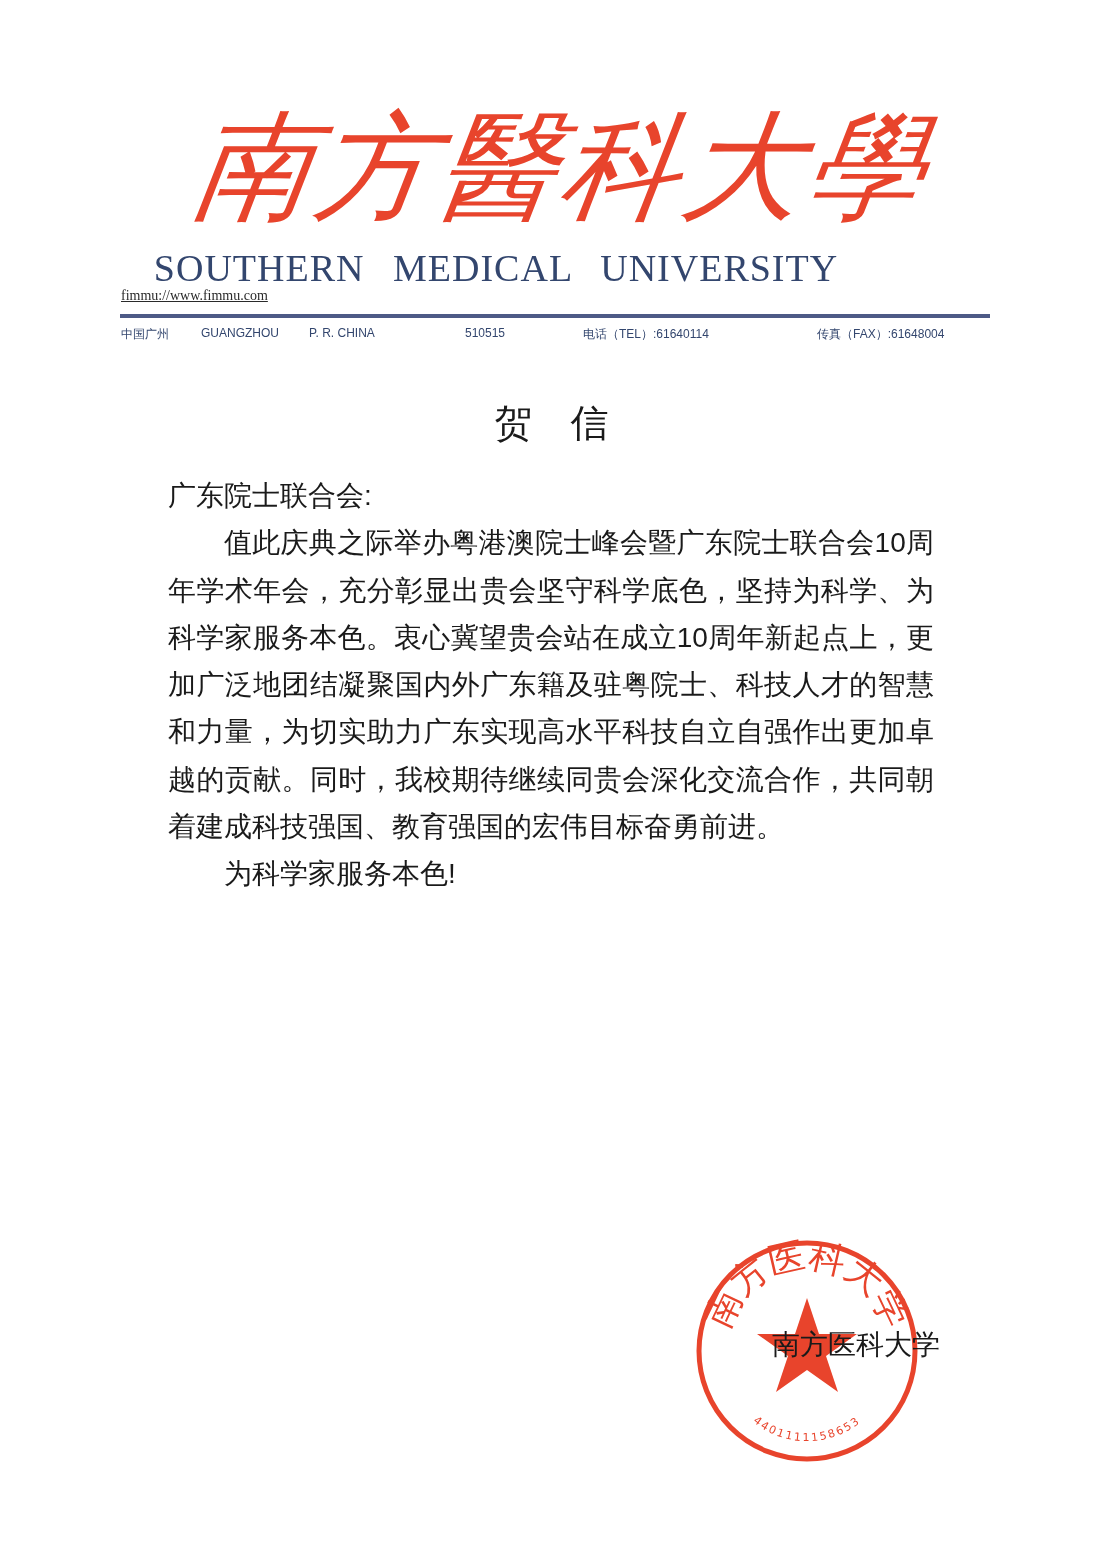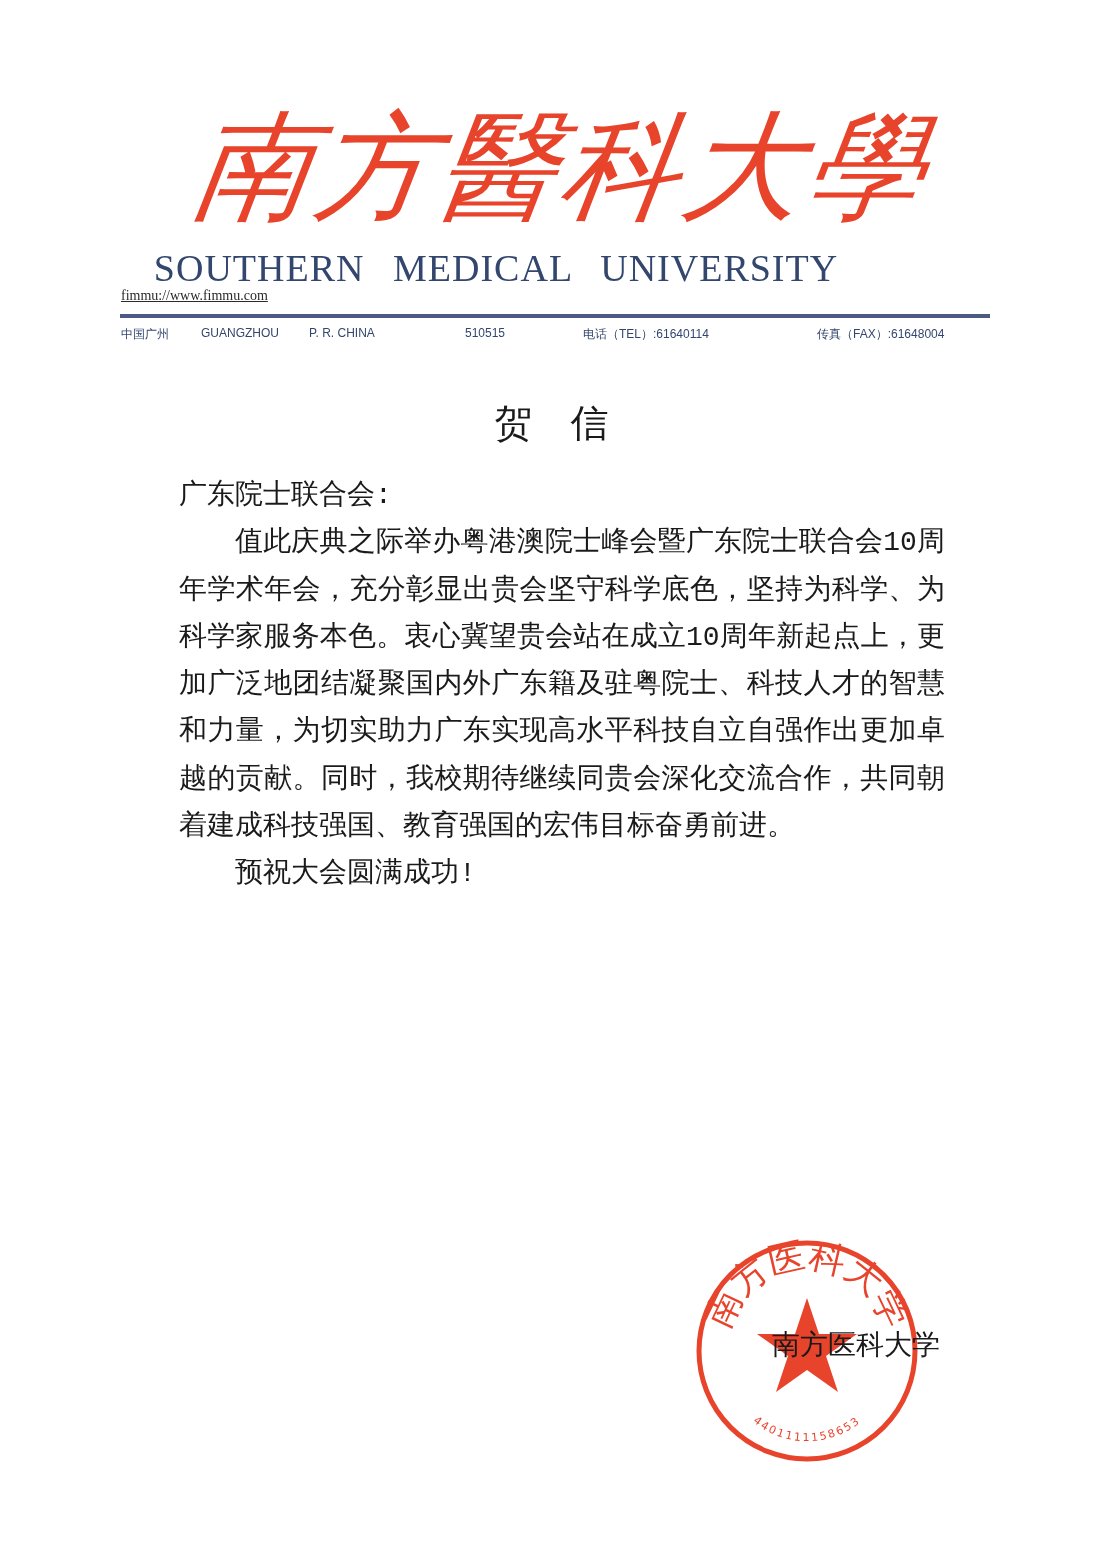--- a/index.html
+++ b/index.html
@@ -16,22 +16,22 @@
          font-size: 14px; color: #2a2a2a; text-decoration: underline; }
   .rule { position: absolute; left: 120px; top: 314px; width: 870px; height: 4px;
           background: #4d5a86; }
   .contact { position: absolute; left: 121px; top: 326px; width: 860px; display: flex;
              font-family: "Liberation Sans", sans-serif; font-size: 12px; color: #33466e; }
   .contact span { white-space: pre; }
   .title { position: absolute; left: 0; width: 1103px; top: 398px; text-align: center;
            font-family: "DejaVu Sans", sans-serif; font-weight: normal; font-size: 38px;
            letter-spacing: 38px; text-indent: 38px; color: #1a1a1a; }
   .body { position: absolute; left: 168px; top: 472px; width: 766px;
-          font-family: Liberation Mono, monospace; font-size: 28px; line-height: 47.3px;
-          color: #1a1a1a; text-align: justify; margin-left: 11px; }
+          font-family: Liberation Sans, sans-serif; font-size: 28px; line-height: 47.3px;
+          color: #1a1a1a; text-align: justify; }
   .body p { margin: 0; text-indent: 2em; }
   .body p.salute { text-indent: 0; }
   .seal { position: absolute; left: 692px; top: 1236px; width: 230px; height: 230px; }
   .sign { position: absolute; left: 700px; top: 1320px; width: 240px;
           font-family: "DejaVu Serif", serif; font-size: 28px; line-height: 50px; color: #1a1a1a; }
   .sign div { text-align: right; white-space: nowrap; }
 </style>
 </head>
 <body>
 
@@ -55,21 +55,21 @@
     <span style="width:234px">电话（TEL）:61640114</span>
     <span>传真（FAX）:61648004</span>
   </div>
 </div>
 
 <div class="title">贺信</div>
 
 <div class="body">
   <p class="salute">广东院士联合会:</p>
   <p>值此庆典之际举办粤港澳院士峰会暨广东院士联合会10周年学术年会，充分彰显出贵会坚守科学底色，坚持为科学、为科学家服务本色。衷心冀望贵会站在成立10周年新起点上，更加广泛地团结凝聚国内外广东籍及驻粤院士、科技人才的智慧和力量，为切实助力广东实现高水平科技自立自强作出更加卓越的贡献。同时，我校期待继续同贵会深化交流合作，共同朝着建成科技强国、教育强国的宏伟目标奋勇前进。</p>
-  <p>预祝大会圆满成功!</p>
+  <p>为科学家服务本色!</p>
 </div>
 
 <svg class="seal" viewBox="0 0 230 230">
   <defs>
     <path id="arcTop" d="M 40 140 A 80 80 0 1 1 190 140"></path>
     <path id="arcBot" d="M 50 175 A 85 85 0 0 0 180 175"></path>
   </defs>
   <circle cx="115" cy="115" r="108" fill="none" stroke="#e8442c" stroke-width="5"></circle>
   <polygon points="115,62 127,98 165,98 134,120 146,156 115,134 84,156 96,120 65,98 103,98" fill="#e8442c"></polygon>
   <text font-family="DejaVu Sans, sans-serif" font-size="36" fill="#e8442c">

